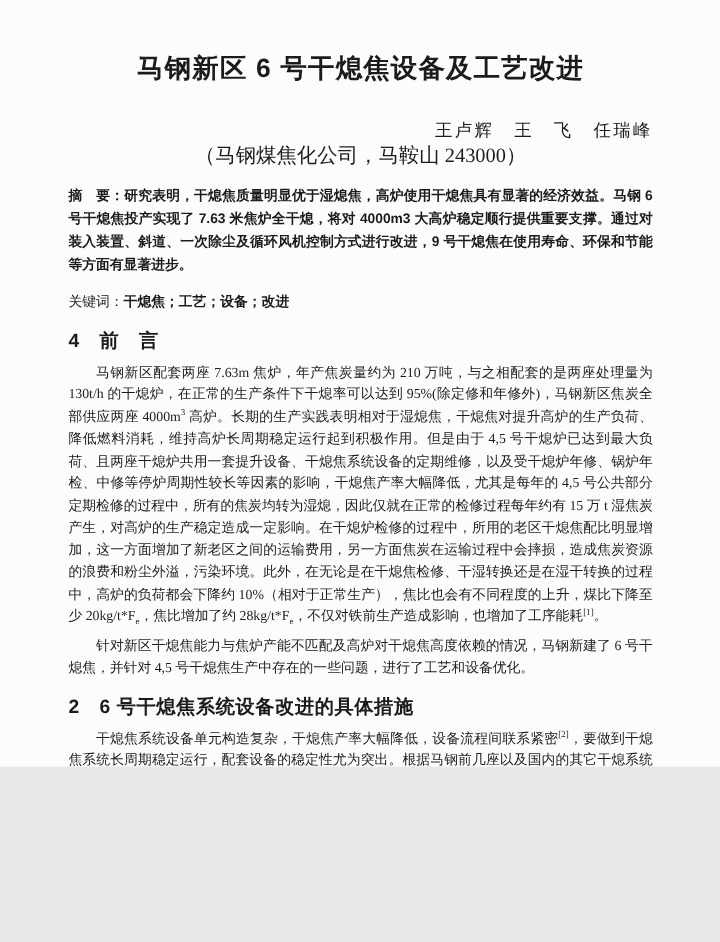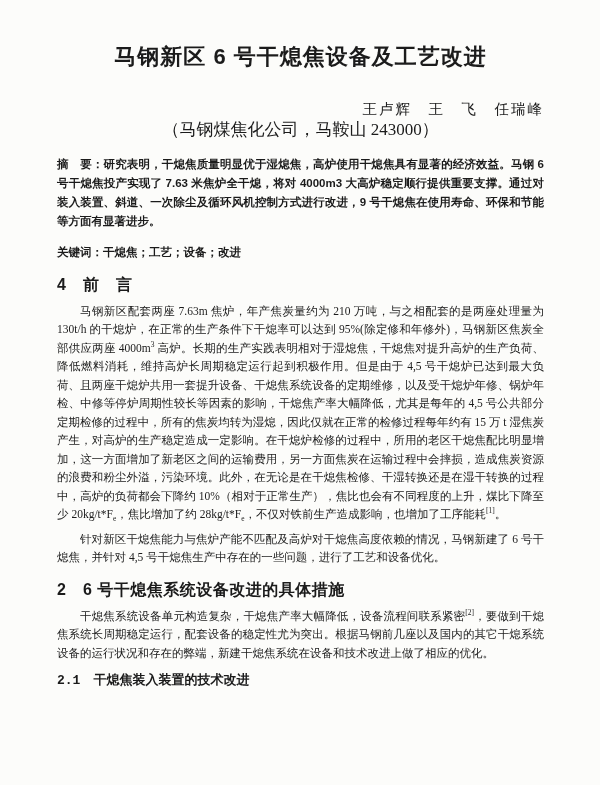--- a/index.html
+++ b/index.html
@@ -1,19 +1,19 @@
 <!DOCTYPE html>
 <html><head>
 <meta charset="utf-8">
 <style>
   html, body { margin: 0; padding: 0; background: #e8e8e6; }
   .page {
     position: relative;
     width: 600px;
-    height: 785px;
+    height: 639px;
     margin: 0 auto;
     background: #fcfcfa;
     box-sizing: border-box;
     padding: 42px 56px 0 57px;
     font-family: "Liberation Serif", "DejaVu Serif", serif;
     color: #1b1b1b;
     overflow: hidden;
   }
   .title {
     margin: 0;
@@ -46,21 +46,21 @@
     text-align: justify;
   }
   .abstract-block .label { font-weight: 700; }
   .keywords-block {
     font-family: "Liberation Sans", "DejaVu Sans", sans-serif;
     font-weight: 600;
     font-size: 11.5px;
     line-height: 19px;
     text-align: justify;
   }
-  .keywords-block .label { font-weight: 700; }
+  .keywords-block .label { font-weight: 400; }
   .sec-heading {
     margin: 12px 0 0 0;
     font-family: "Liberation Sans", "DejaVu Sans", sans-serif;
     font-weight: bold;
     font-size: 16px;
     line-height: 22px;
     letter-spacing: 0.5px;
   }
   .subsec-heading {
     margin: 10px 0 0 0;

